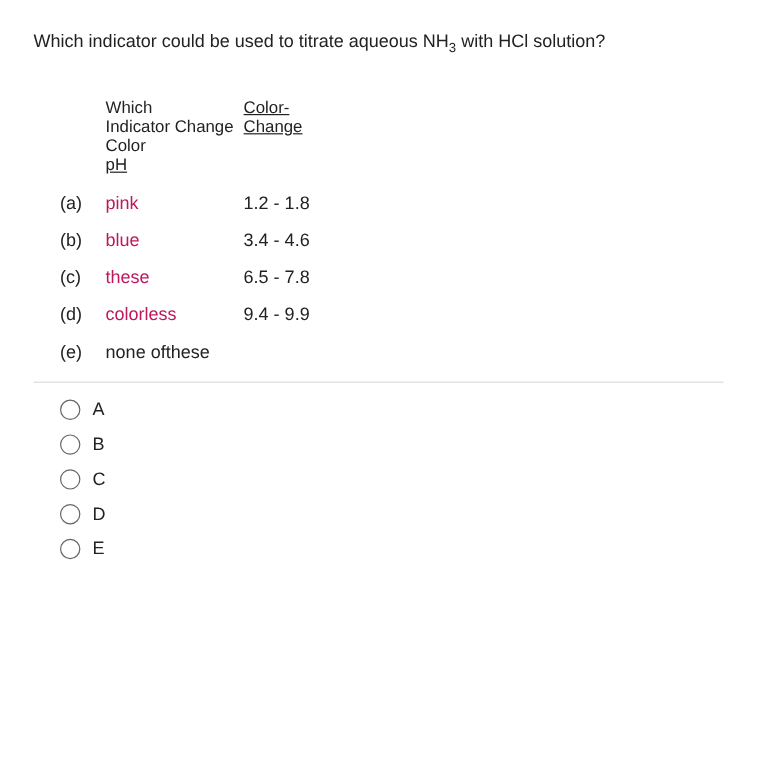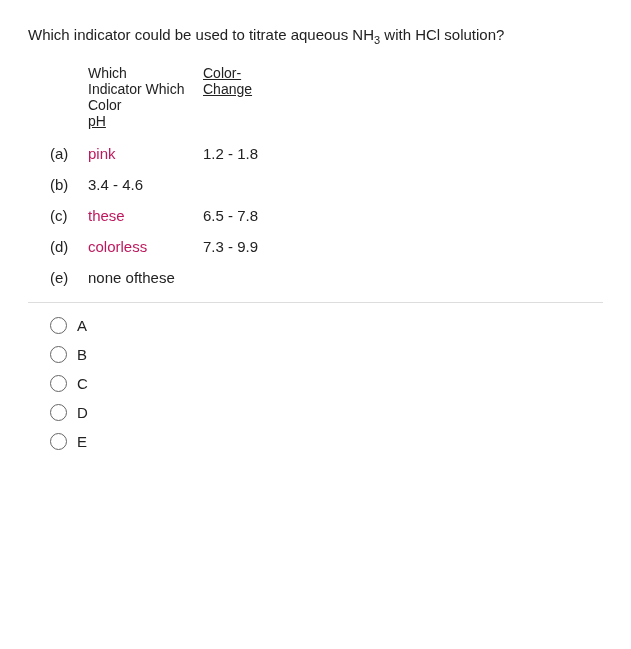--- a/index.html
+++ b/index.html
@@ -14,21 +14,21 @@
       background: #ffffff;
       color: #222;
       width: 631px;
       min-height: 649px;
       padding: 24px 28px 24px 28px;
     }
 
     .question {
       font-size: 15px;
       line-height: 1.5;
-      margin-bottom: 16px;
+      margin-bottom: 32px;
     }
 
     .question sub {
       font-size: 11px;
     }
 
     .multi-header {
       margin-bottom: 16px;
     }
 
@@ -152,21 +152,21 @@
   <div class="header-line1">
     <div class="col-w1">
       <span>Which</span>
     </div>
     <div class="col-w2">
       <span>Color-</span>
     </div>
   </div>
   <div class="header-line2">
     <div class="col-w1">
-      <span>Indicator Which</span>
+      <span>Indicator Change</span>
     </div>
     <div class="col-w2">
       <span>Change</span>
     </div>
   </div>
   <div class="header-line3">
     <div class="col-w1">
       <span>Color</span>
     </div>
     <div class="col-w2">
@@ -178,33 +178,34 @@
 <div class="table-rows">
 
   <div class="table-row">
     <div class="row-label">(a)</div>
     <div class="row-acid-color">pink</div>
     <div class="row-ph-range">1.2 - 1.8</div>
   </div>
 
   <div class="table-row">
     <div class="row-label">(b)</div>
+    <div class="row-acid-color">blue</div>
     <div class="row-ph-range">3.4 - 4.6</div>
   </div>
 
   <div class="table-row">
     <div class="row-label">(c)</div>
     <div class="row-acid-color">these</div>
     <div class="row-ph-range">6.5 - 7.8</div>
   </div>
 
   <div class="table-row">
     <div class="row-label">(d)</div>
     <div class="row-acid-color">colorless</div>
-    <div class="row-ph-range">7.3 - 9.9</div>
+    <div class="row-ph-range">9.4 - 9.9</div>
   </div>
 
   <div class="table-row">
     <div class="row-label">(e)</div>
     <div class="row-multi">
       <span class="row-multi-line">none of</span>
       <span class="row-multi-line">these</span>
     </div>
   </div>
 </div>

